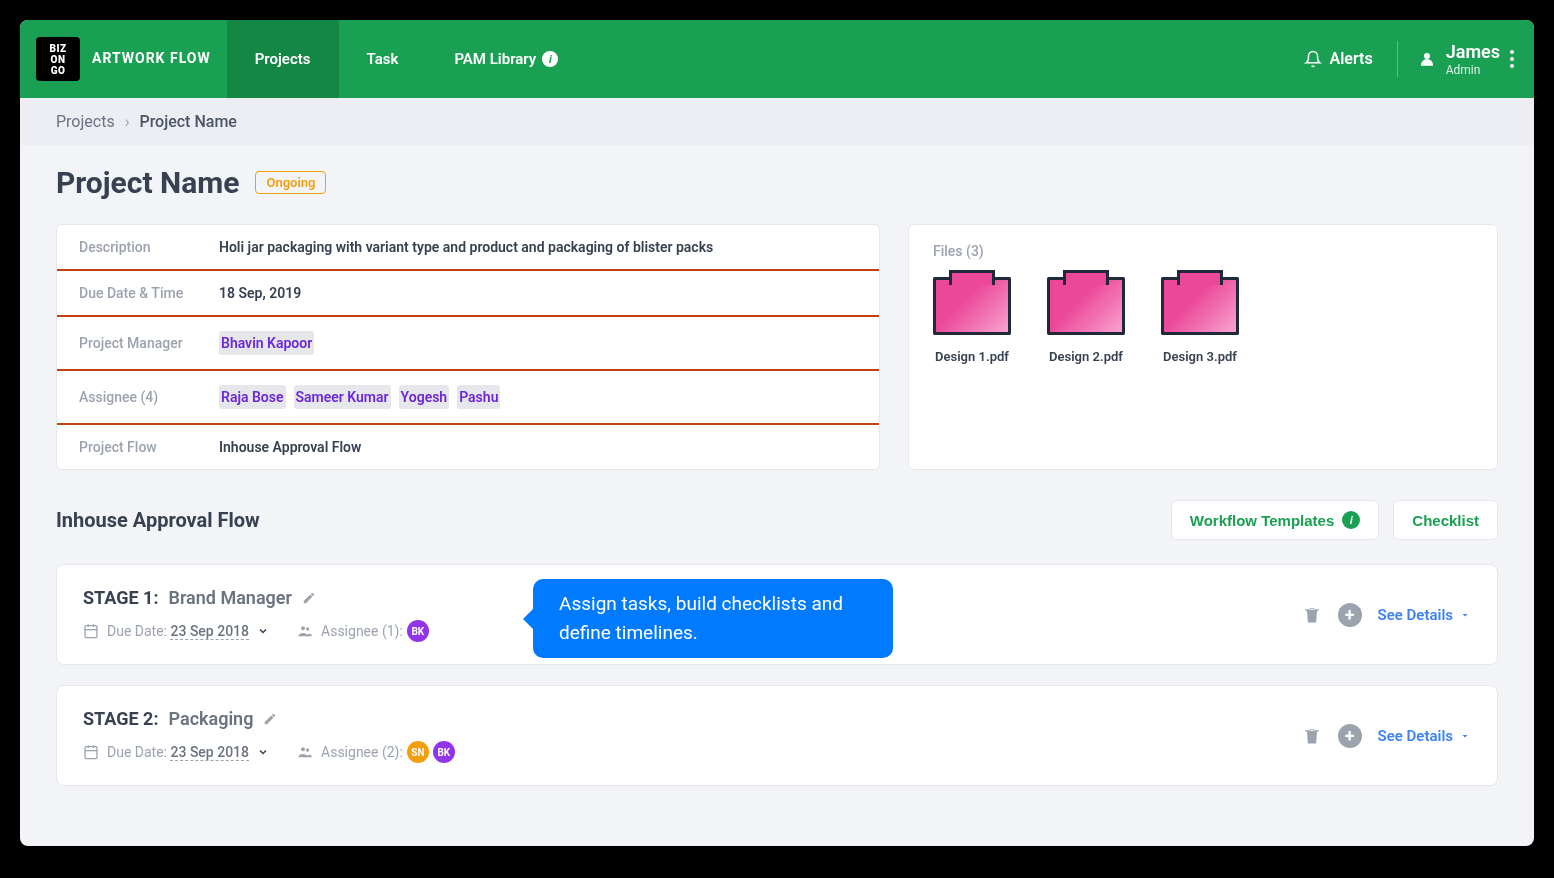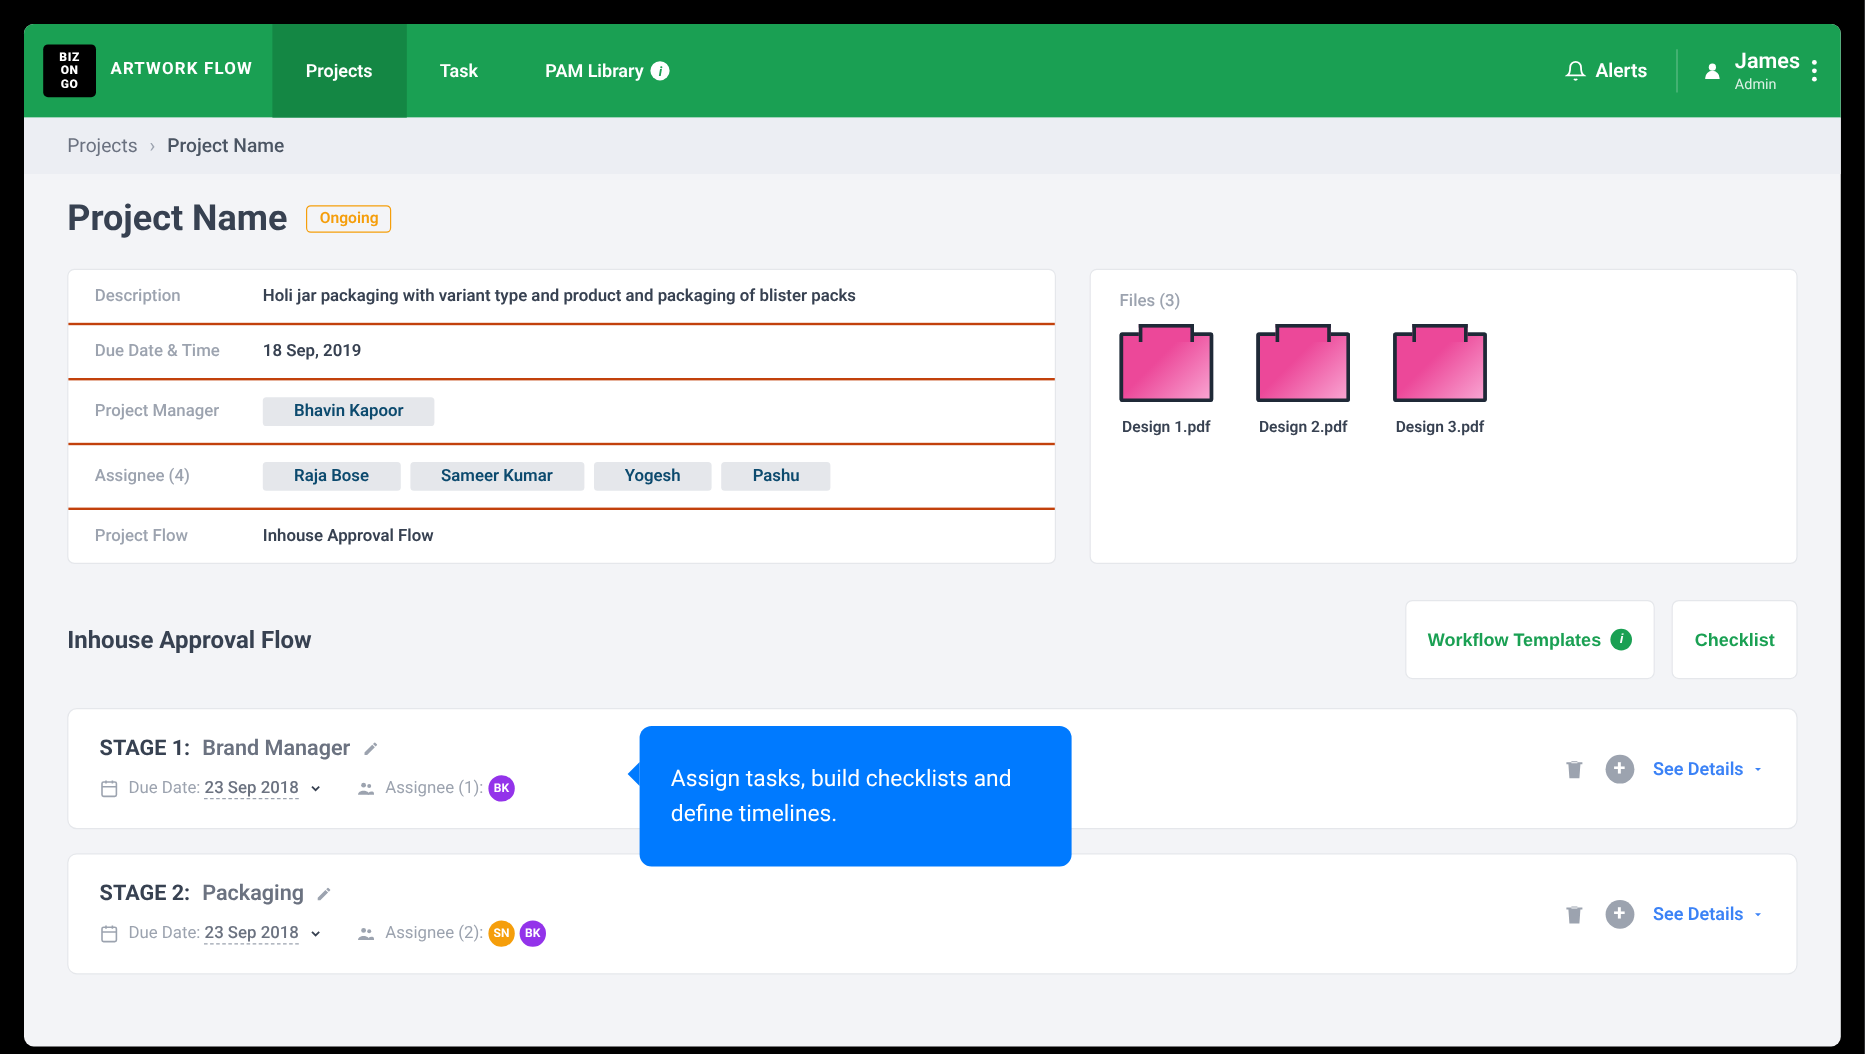--- a/index.html
+++ b/index.html
@@ -33,53 +33,53 @@
 .page-title { font-size: 30px; font-weight: 700; color: #374151; }
 .status-badge { border: 1px solid #f59e0b; color: #f59e0b; font-size: 13px; font-weight: 600; padding: 3px 10px; border-radius: 4px; }
 .panels { display: flex; gap: 28px; margin-bottom: 30px; }
 .panel { background: #fff; border: 1px solid #e5e7eb; border-radius: 6px; }
 .panel-left { flex: 1; }
 .panel-right { width: 590px; padding: 18px 24px; }
 .detail-row { display: flex; padding: 14px 22px; border-bottom: 2px solid #c2410c; font-size: 14px; align-items: center; }
 .detail-row:last-child { border-bottom: none; }
 .detail-label { width: 140px; color: #9ca3af; font-weight: 500; }
 .detail-value { color: #374151; font-weight: 600; flex: 1; }
-.chip { background: #e5e7eb; padding: 4px 26px; border-radius: 3px; margin-right: 8px; font-weight: 600; color: #0c4a6e; display: inline-block; }
+.chip { background: #e5e7eb; padding: 4px 2px; border-radius: 3px; margin-right: 8px; font-weight: 600; color: #6d28d9; display: inline-block; }
 .files-label { color: #9ca3af; font-size: 14px; font-weight: 500; margin-bottom: 18px; }
 .files-grid { display: flex; gap: 36px; }
 .file-item { text-align: center; }
 .file-thumb { width: 78px; height: 58px; background: linear-gradient(135deg, #ec4899 40%, #f9a8d4); border: 1px solid #374151; border-radius: 2px; margin-bottom: 14px; position: relative; outline:3px solid #1f2937; outline-offset:-3px;}
 .file-thumb::before { content:''; position:absolute; top:-8px; left:50%; transform:translateX(-50%); width:40px; height:12px; background:#ec4899; border:3px solid #1f2937; border-bottom:none; }
 .file-name { font-size: 13px; font-weight: 600; color: #374151; }
 .tabs { display: flex; border-bottom: 1px solid #d1d5db; margin-bottom: 28px; gap: 50px; }
 .tab { padding: 12px 4px; font-size: 13px; font-weight: 700; color: #9ca3af; letter-spacing: 0.5px; cursor: pointer; border-bottom: 3px solid transparent; margin-bottom: -2px; }
 .tab.active { color: #1aa053; border-bottom-color: #1aa053; }
 .flow-header { display: flex; align-items: center; margin-bottom: 24px; }
 .flow-title { font-size: 20px; font-weight: 700; color: #374151; }
 .flow-buttons { margin-left: auto; display: flex; gap: 14px; }
-.btn-outline { background: #fff; border: 1px solid #e5e7eb; border-radius: 6px; padding: 23px 18px; font-size: 15px; font-weight: 600; color: #1aa053; cursor: pointer; display: flex; align-items: center; gap: 8px; }
+.btn-outline { background: #fff; border: 1px solid #e5e7eb; border-radius: 6px; padding: 10px 18px; font-size: 15px; font-weight: 600; color: #1aa053; cursor: pointer; display: flex; align-items: center; gap: 8px; }
 .info-badge { width: 18px; height: 18px; background: #1aa053; color: #fff; border-radius: 50%; display: inline-flex; align-items: center; justify-content: center; font-size: 11px; font-weight: 700; font-style: italic; }
 .stage-card { background: #fff; border: 1px solid #e5e7eb; border-radius: 8px; padding: 22px 26px; margin-bottom: 20px; display: flex; align-items: center; }
 .stage-left { flex: 1; position:relative; }
 .stage-title { font-size: 18px; font-weight: 700; color: #374151; margin-bottom: 12px; display: flex; align-items: center; gap: 10px; }
 .stage-title .stage-name { color: #6b7280; font-weight: 600; }
 .edit-icon { width: 14px; height: 14px; color: #9ca3af; cursor: pointer; }
 .stage-meta { display: flex; align-items: center; gap: 28px; font-size: 14px; color: #9ca3af; }
 .meta-item { display: flex; align-items: center; gap: 8px; }
 .cal-icon, .people-icon { width: 16px; height: 16px; color: #9ca3af; }
 .due-date-val { border-bottom: 1px dashed #9ca3af; color: #6b7280; font-weight: 500; }
 .chev-down { width: 12px; height: 12px; color: #374151; }
 .avatar { width: 22px; height: 22px; border-radius: 50%; color: #fff; font-size: 10px; font-weight: 700; display: inline-flex; align-items: center; justify-content: center; margin-left: -4px; }
 .av-purple { background: #9333ea; }
 .av-orange { background: #f59e0b; }
 .stage-right { display: flex; align-items: center; gap: 16px; }
 .trash-icon, .plus-circle { width: 20px; height: 20px; color: #9ca3af; cursor: pointer; }
 .plus-circle { width: 24px; height: 24px; background: #9ca3af; color: #fff; border-radius: 50%; display: flex; align-items: center; justify-content: center; font-size: 18px; font-weight: 700; }
 .see-details { color: #3b82f6; font-weight: 600; font-size: 15px; cursor: pointer; display: flex; align-items: center; gap: 6px; }
-.tooltip { position: absolute; background: #007aff; color: #fff; padding: 30px 26px; border-radius: 10px; font-size: 19px; line-height: 1.5; top: -8px; left: 450px; max-width: 360px; z-index: 10; }
+.tooltip { position: absolute; background: #007aff; color: #fff; padding: 11px 26px; border-radius: 10px; font-size: 19px; line-height: 1.5; top: -8px; left: 450px; max-width: 360px; z-index: 10; }
 .tooltip::before { content: ''; position: absolute; left: -10px; top: 30px; border: 10px solid transparent; border-right-color: #007aff; border-left: none; }
 </style>
 </head>
 <body>
 
 <div class="app">
   <div class="topbar">
     <div class="logo-area">
       <div class="biz-logo">
         <div>BIZ</div>

